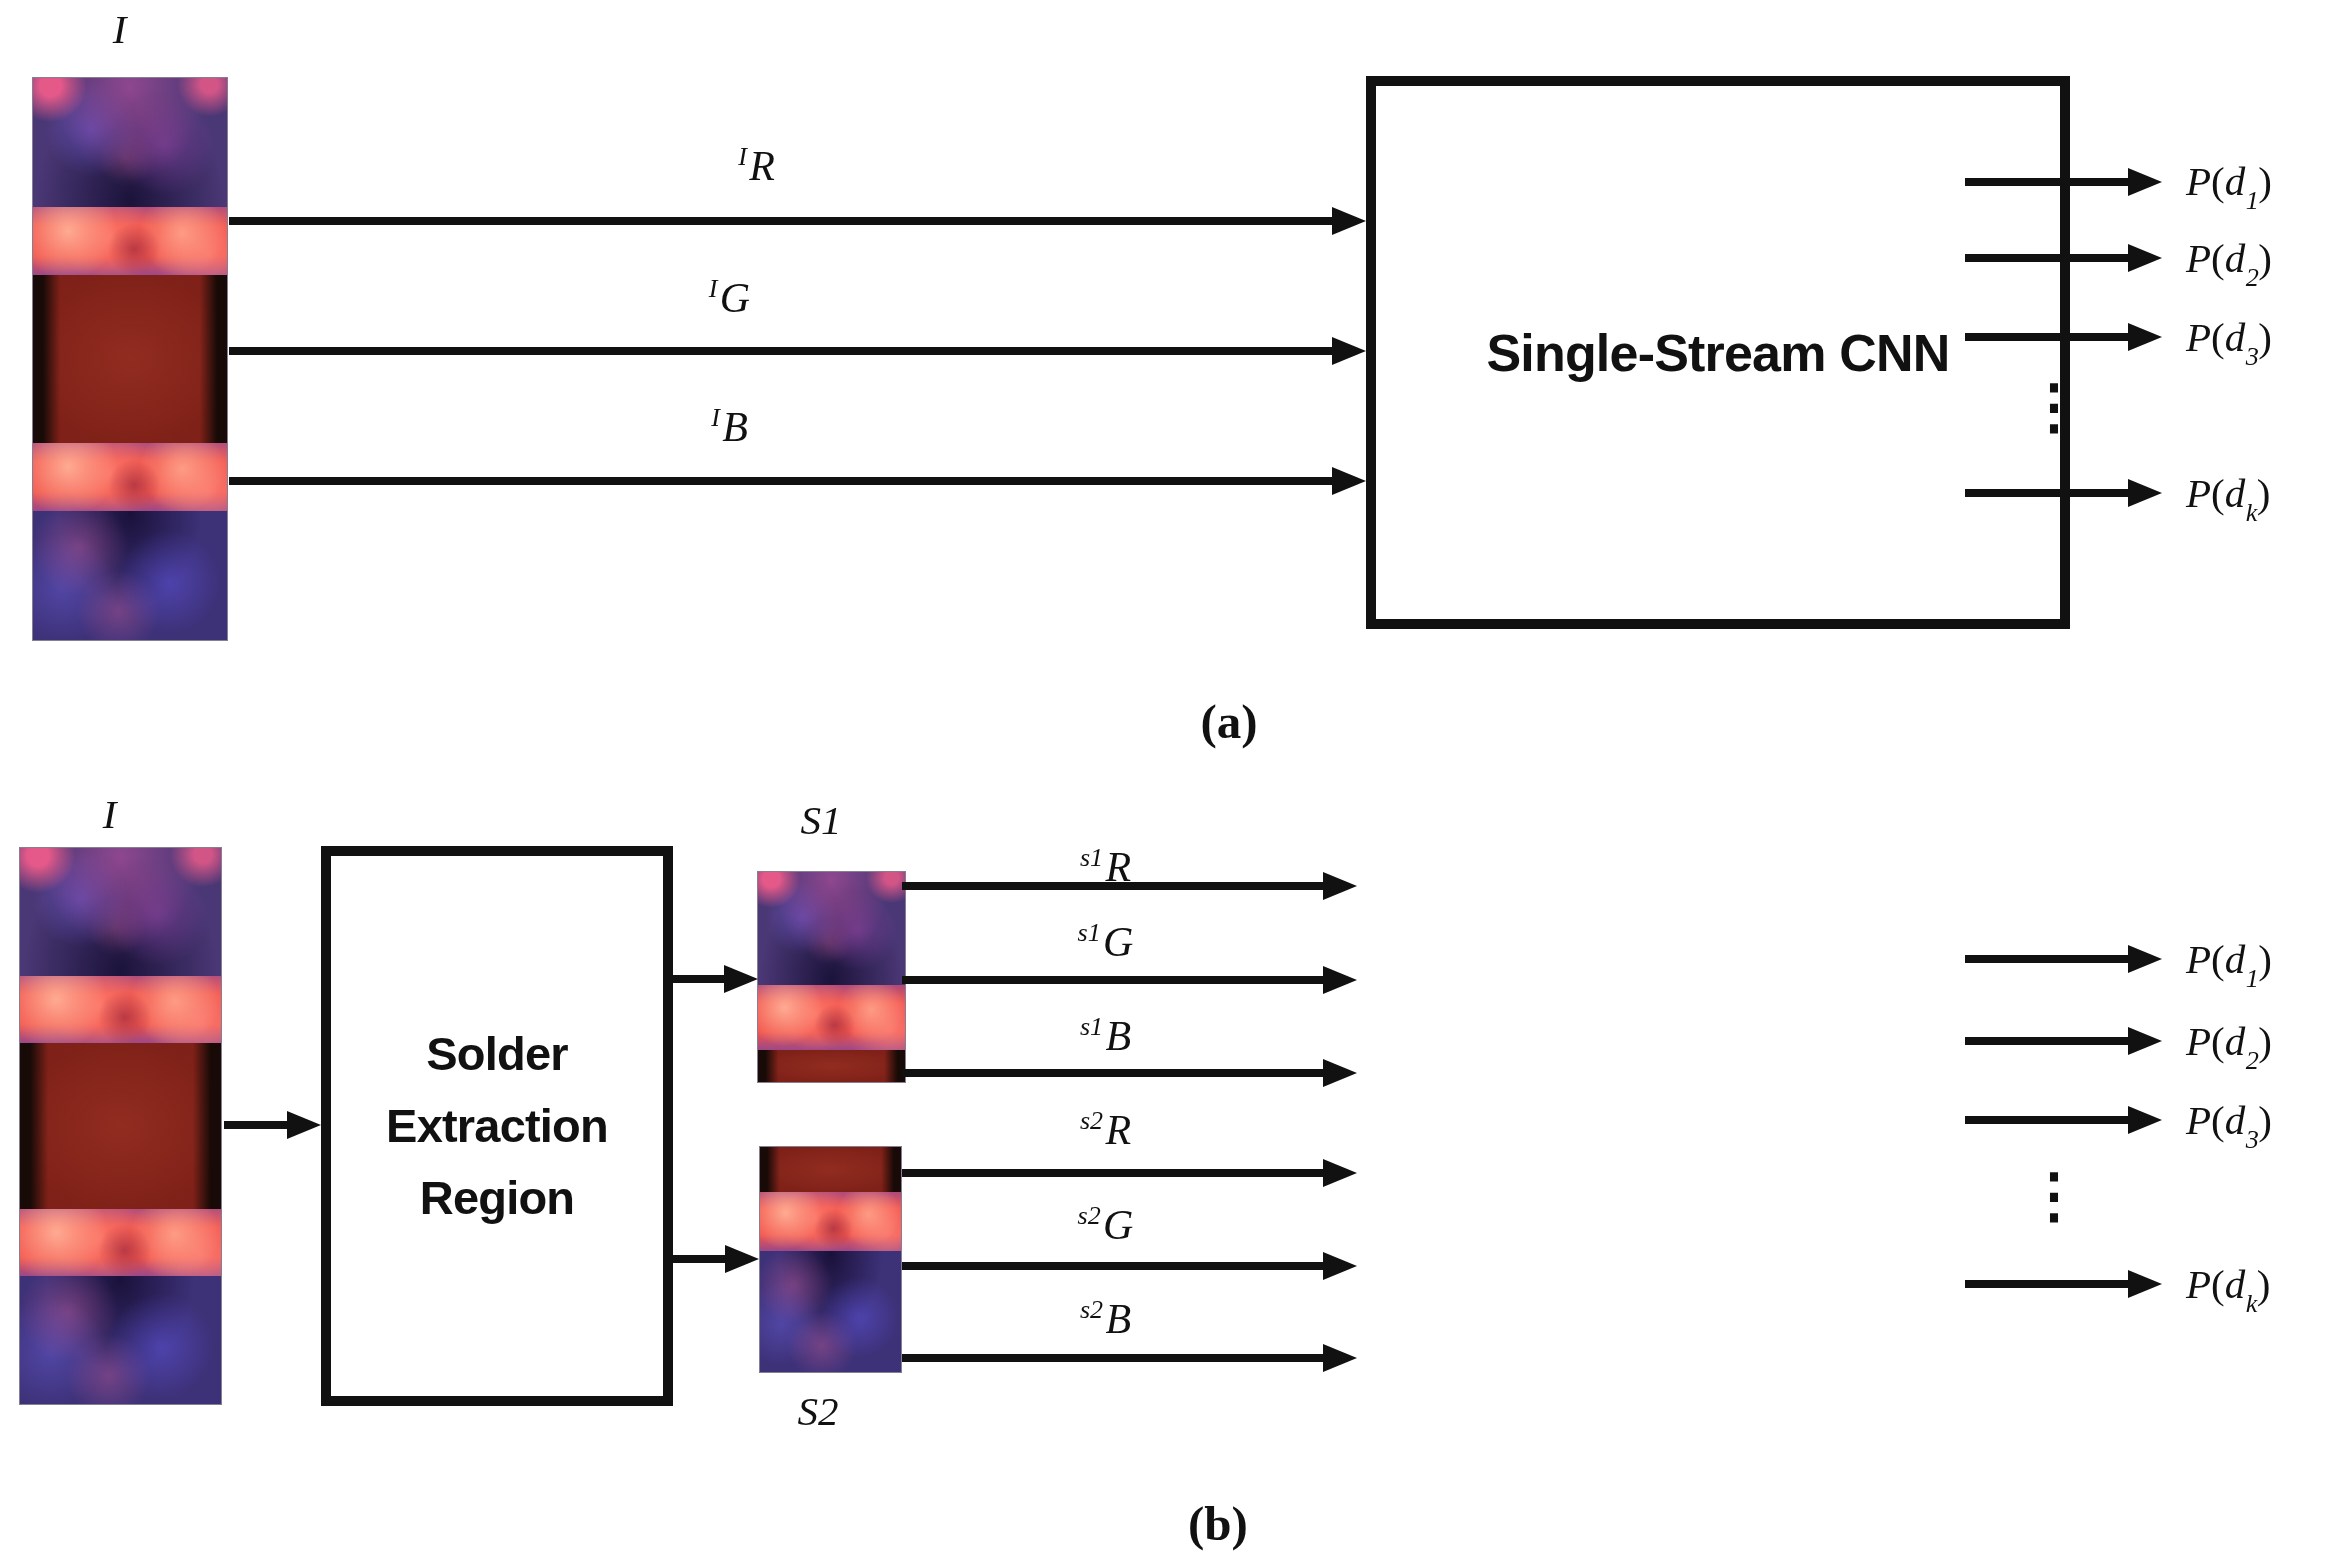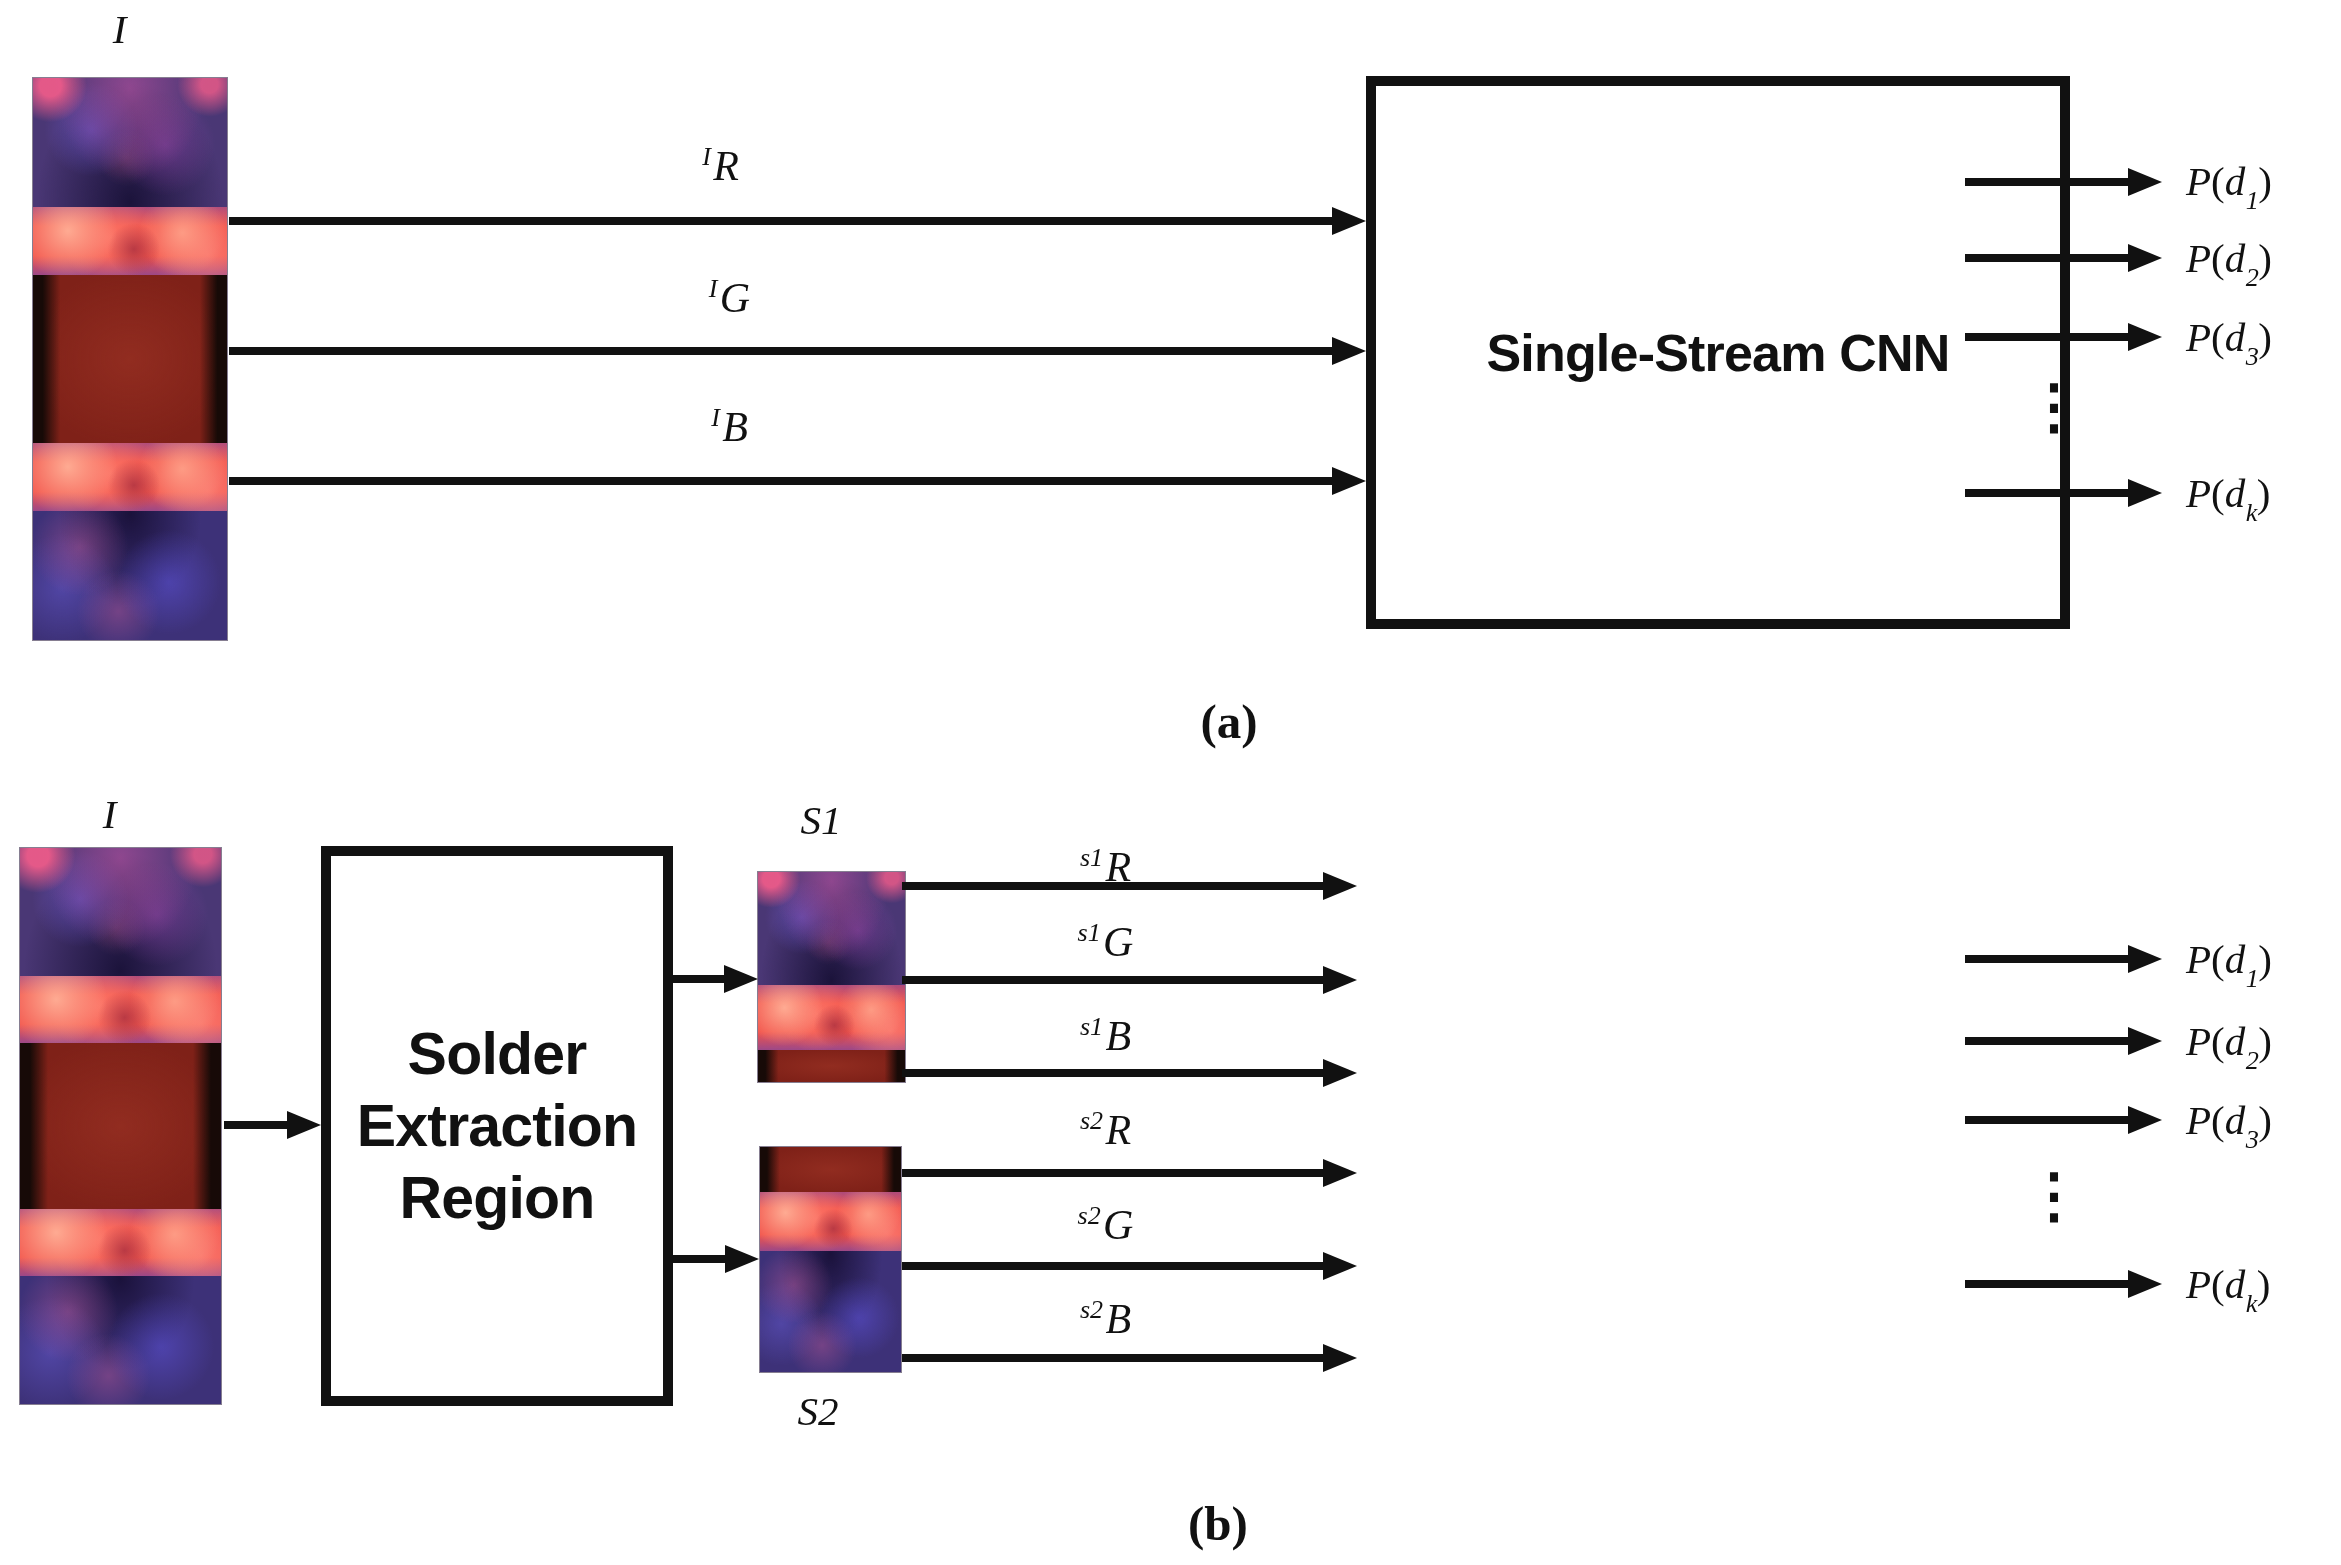--- a/index.html
+++ b/index.html
@@ -24,21 +24,21 @@
   
   .bigbox{
     position:absolute;box-sizing:border-box;border:10.2px solid var(--ink);
     background:var(--bg);display:flex;align-items:center;justify-content:center;
   }
   .boxlabel{
     font-family:"Liberation Sans","DejaVu Sans",sans-serif;font-weight:700;
     font-size:52px;letter-spacing:-0.8px;color:var(--ink);text-align:center;
     line-height:72px;white-space:nowrap;
   }
-  .boxlabel.multiline{white-space:normal;font-size:59px;}
+  .boxlabel.multiline{white-space:normal;font-size:47px;}
 
   
   .math{font-style:italic;color:var(--ink);text-align:center;}
   .chan-label{font-size:42px;line-height:55px;height:55px;width:157px;}
   .chan-label sup{font-size:62%;vertical-align:super;margin-right:2.3px;}
   .io-label{font-size:41px;line-height:56px;height:56px;text-align:center;white-space:nowrap;}
   .io-label .up{font-style:normal;}
   .io-label sub{font-size:64%;line-height:0;position:relative;top:0.18em;left:0.02em;}
   .img-label{font-size:41px;line-height:55px;height:55px;}
   .caption{font-style:normal;font-weight:bold;font-size:49px;line-height:56px;height:56px;text-align:center;}
@@ -106,21 +106,21 @@
     </div>
   <div class="arrow" style="left:229px;top:337px;width:1137px;">
       <i class="shaft"></i>
       <i class="head"></i>
     </div>
   <div class="arrow" style="left:229px;top:467px;width:1137px;">
       <i class="shaft"></i>
       <i class="head"></i>
     </div>
 
-  <div class="abs math chan-label" style="left:642px;top:129px;"><sup>I</sup><span>R</span></div>
+  <div class="abs math chan-label" style="left:678px;top:129px;"><sup>I</sup><span>R</span></div>
   <div class="abs math chan-label" style="left:651px;top:261px;"><sup>I</sup><span>G</span></div>
   <div class="abs math chan-label" style="left:651px;top:390px;"><sup>I</sup><span>B</span></div>
 
   <div class="bigbox" style="left:1366px;top:76px;width:704px;height:553px;">
     <div class="boxlabel">Single-Stream CNN</div>
   </div>
 
   <div class="arrow" style="left:1965px;top:168px;width:197px;">
       <i class="shaft"></i>
       <i class="head"></i>

